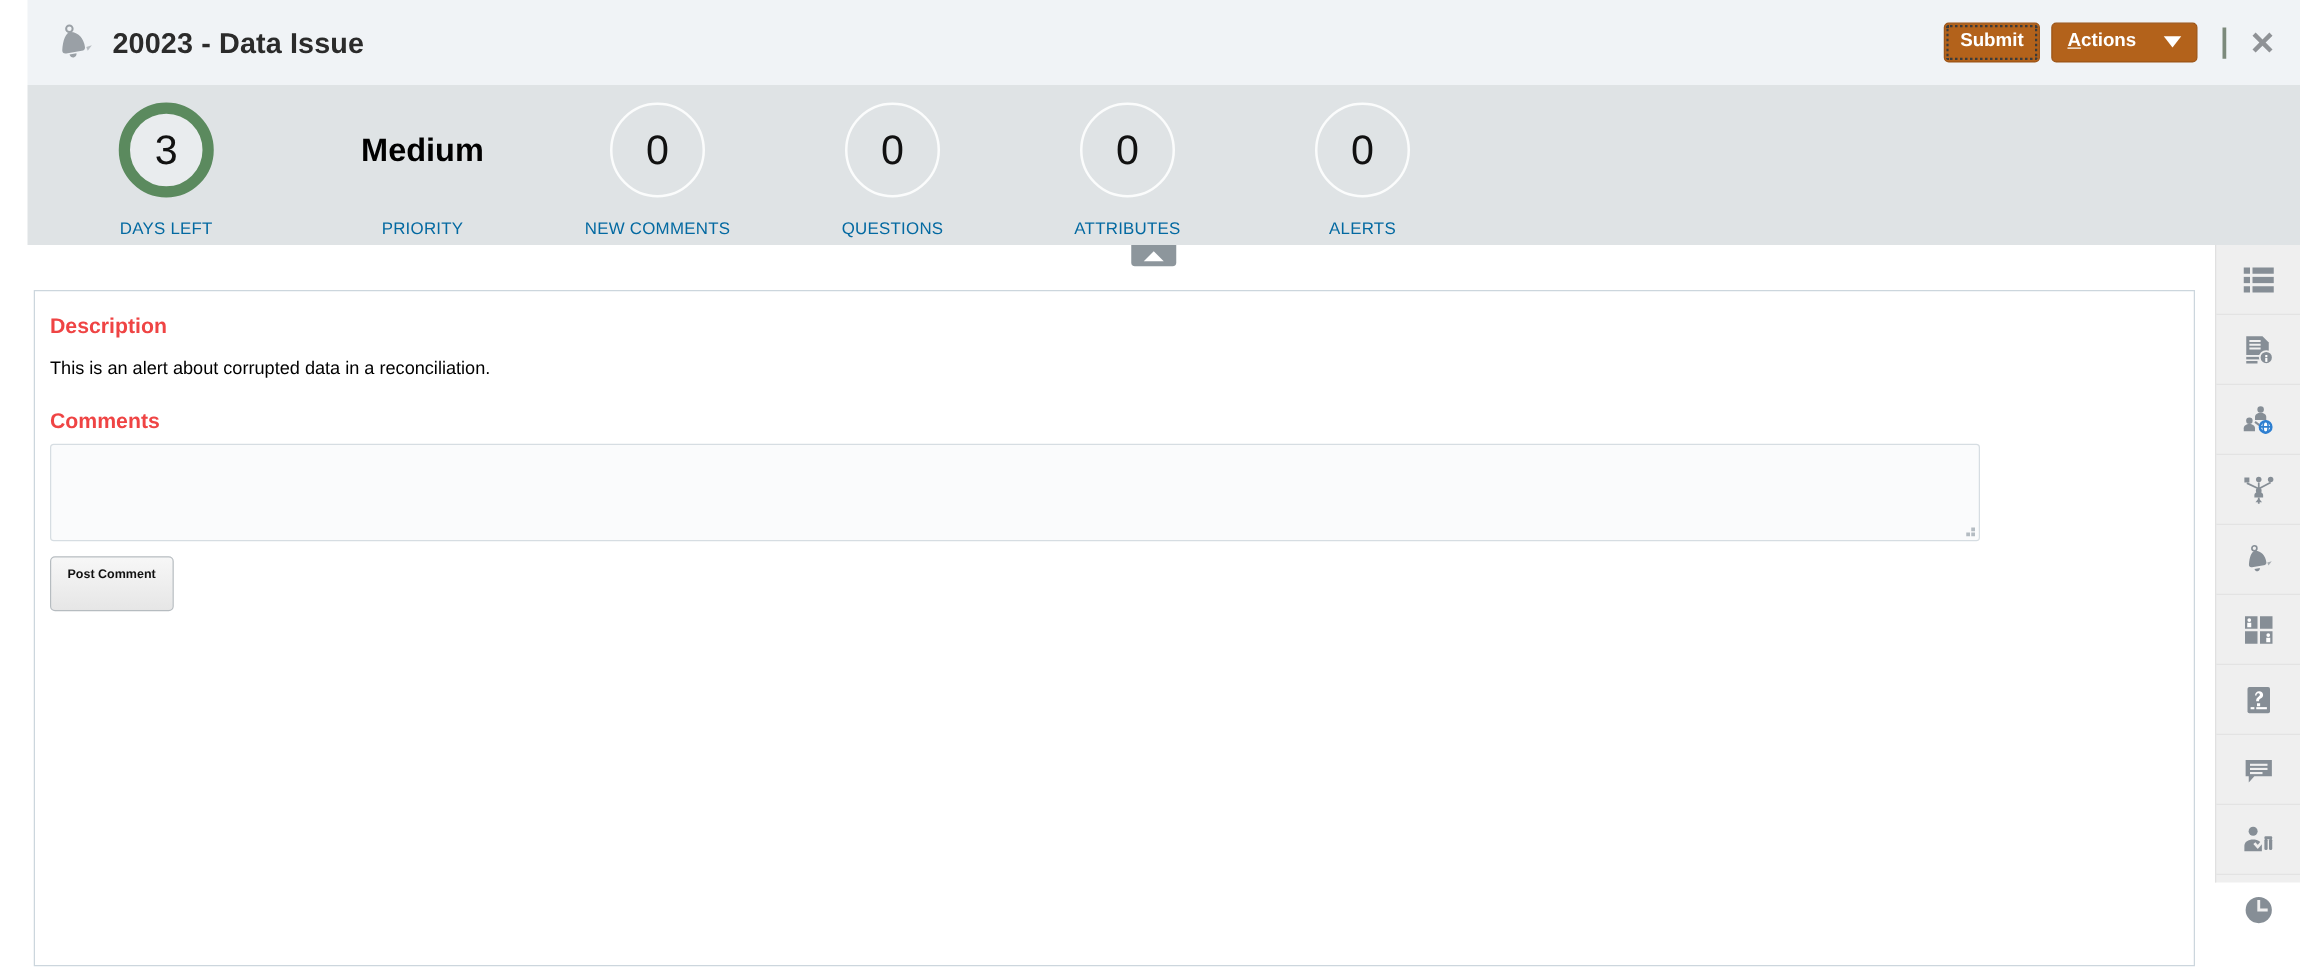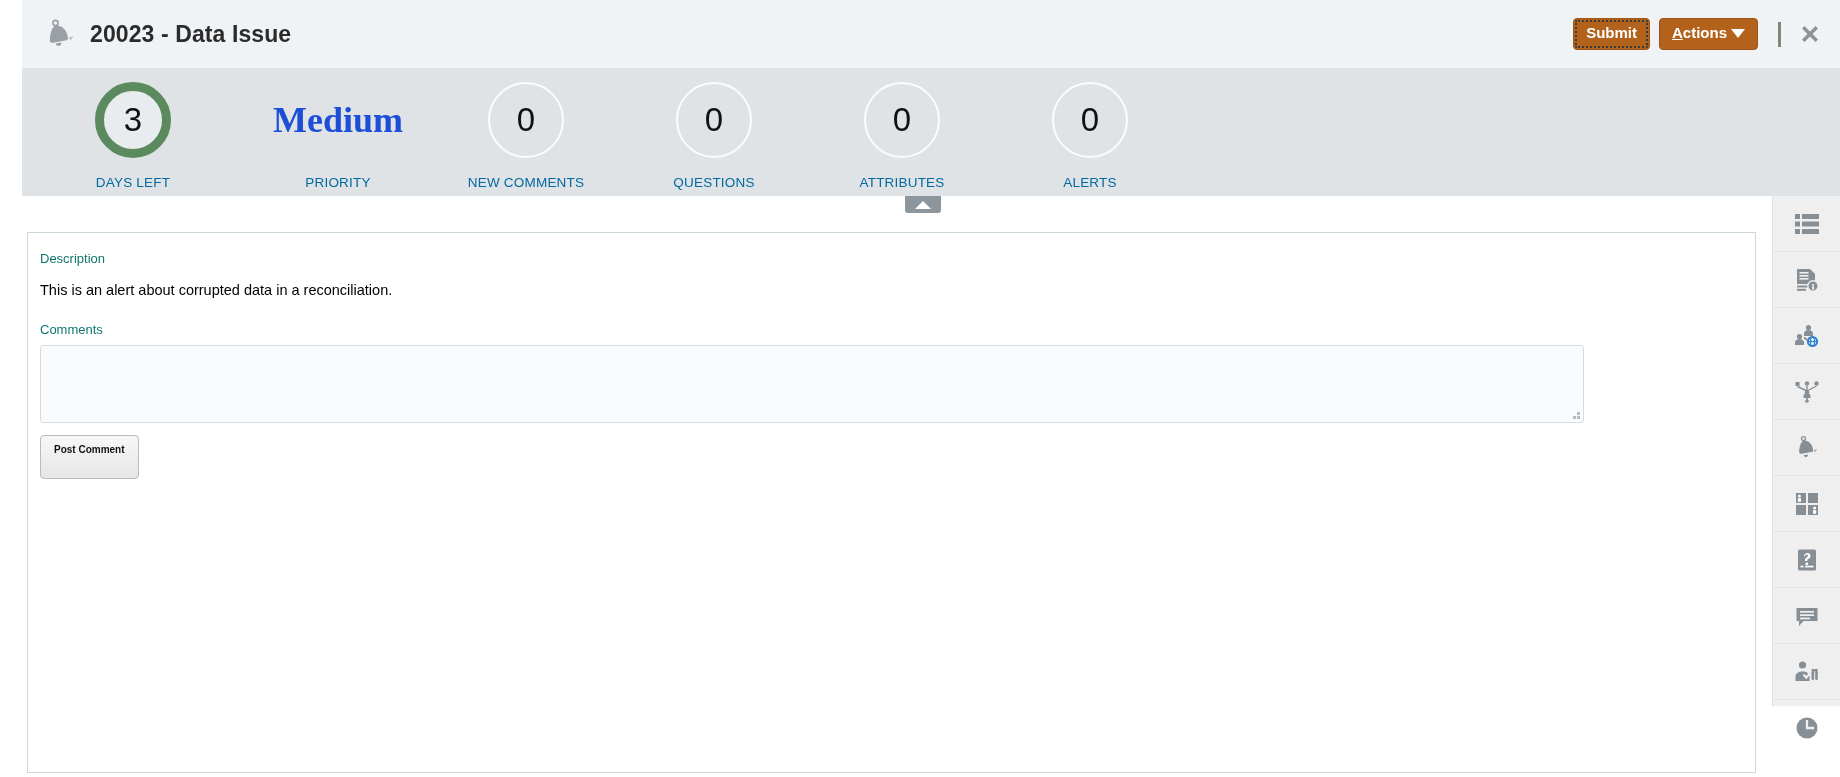--- a/index.html
+++ b/index.html
@@ -28,21 +28,21 @@
   }
   .btn-submit, .btn-actions {
     background: #b3621b; color: #fff;
     border: 1px solid #9c5417; border-radius: 4px;
     font-family: "Liberation Sans", sans-serif;
     font-size: 15px; font-weight: bold;
     padding: 6px 12px 7px; cursor: pointer; line-height: 1.1;
     white-space: nowrap;
   }
   .btn-submit { outline: 2px dotted #3b3b3b; outline-offset: -4px; margin-right: 9px; }
-  .btn-actions { display: flex; align-items: center; gap: 4px; }
+  .btn-actions { display: flex; align-items: center; gap: 22px; }
   .btn-actions .akey { text-decoration: underline; }
   .caret-down {
     width: 0; height: 0; border-left: 7px solid transparent;
     border-right: 7px solid transparent; border-top: 9px solid #fff;
     display: inline-block;
   }
   .hdr-sep {
     width: 3px; height: 25px; background: #7c8a7c; margin: 0 16px 0 20px;
   }
   .close-x { width: 26px; height: 26px; cursor: pointer; }
@@ -58,21 +58,21 @@
   }
   .kpi-ring {
     width: 76px; height: 76px; border-radius: 50%;
     display: flex; align-items: center; justify-content: center;
     font-size: 33px; color: #111; font-weight: normal;
   }
   .kpi-ring.green { border: 9px solid #5b8a5e; background: #e9ecee; }
   .kpi-ring.plain { border: 2px solid #fbfcfc; background: transparent; }
   .kpi-text-value {
     height: 76px; display: flex; align-items: center; justify-content: center;
-    font-size: 36px; font-weight: bold; color: #1d4ed8; font-family: Liberation Serif, serif;
+    font-size: 26px; font-weight: bold; color: #000000;
   }
   .kpi-label {
     margin-top: 17px; font-size: 13.5px; color: #0369a1;
     letter-spacing: .2px; white-space: nowrap;
   }
 
   
   .collapse-tab {
     position: absolute; left: 905px; top: 196px; width: 36px; height: 17px;
     background: #8d969c; border-radius: 0 0 3px 3px;
@@ -83,21 +83,21 @@
     border-right: 8px solid transparent; border-bottom: 8px solid #fff;
   }
 
   
   .content-panel {
     position: absolute; left: 27px; top: 232px; width: 1729px; height: 541px;
     background: #fff; border: 1px solid #ccd6dd;
   }
   .content-inner { padding: 18px 0 0 12px; }
   .sec-heading {
-    font-size: 13px; font-weight: normal; color: #0f766e; margin-bottom: 16px;
+    font-size: 17px; font-weight: bold; color: #ef4444; margin-bottom: 16px;
   }
   .sec-text { font-size: 14.5px; color: #000000; margin-bottom: 24px; }
   .sec-heading.second { margin-bottom: 8px; }
   .no-comments { font-size: 14.5px; color: #3d4348; margin-bottom: 19px; }
   .comment-box {
     width: 1544px; height: 78px; background: #fafbfc;
     border: 1px solid #d6dde2; border-radius: 3px;
     position: relative; margin-bottom: 12px;
   }
   .resize-grip {

